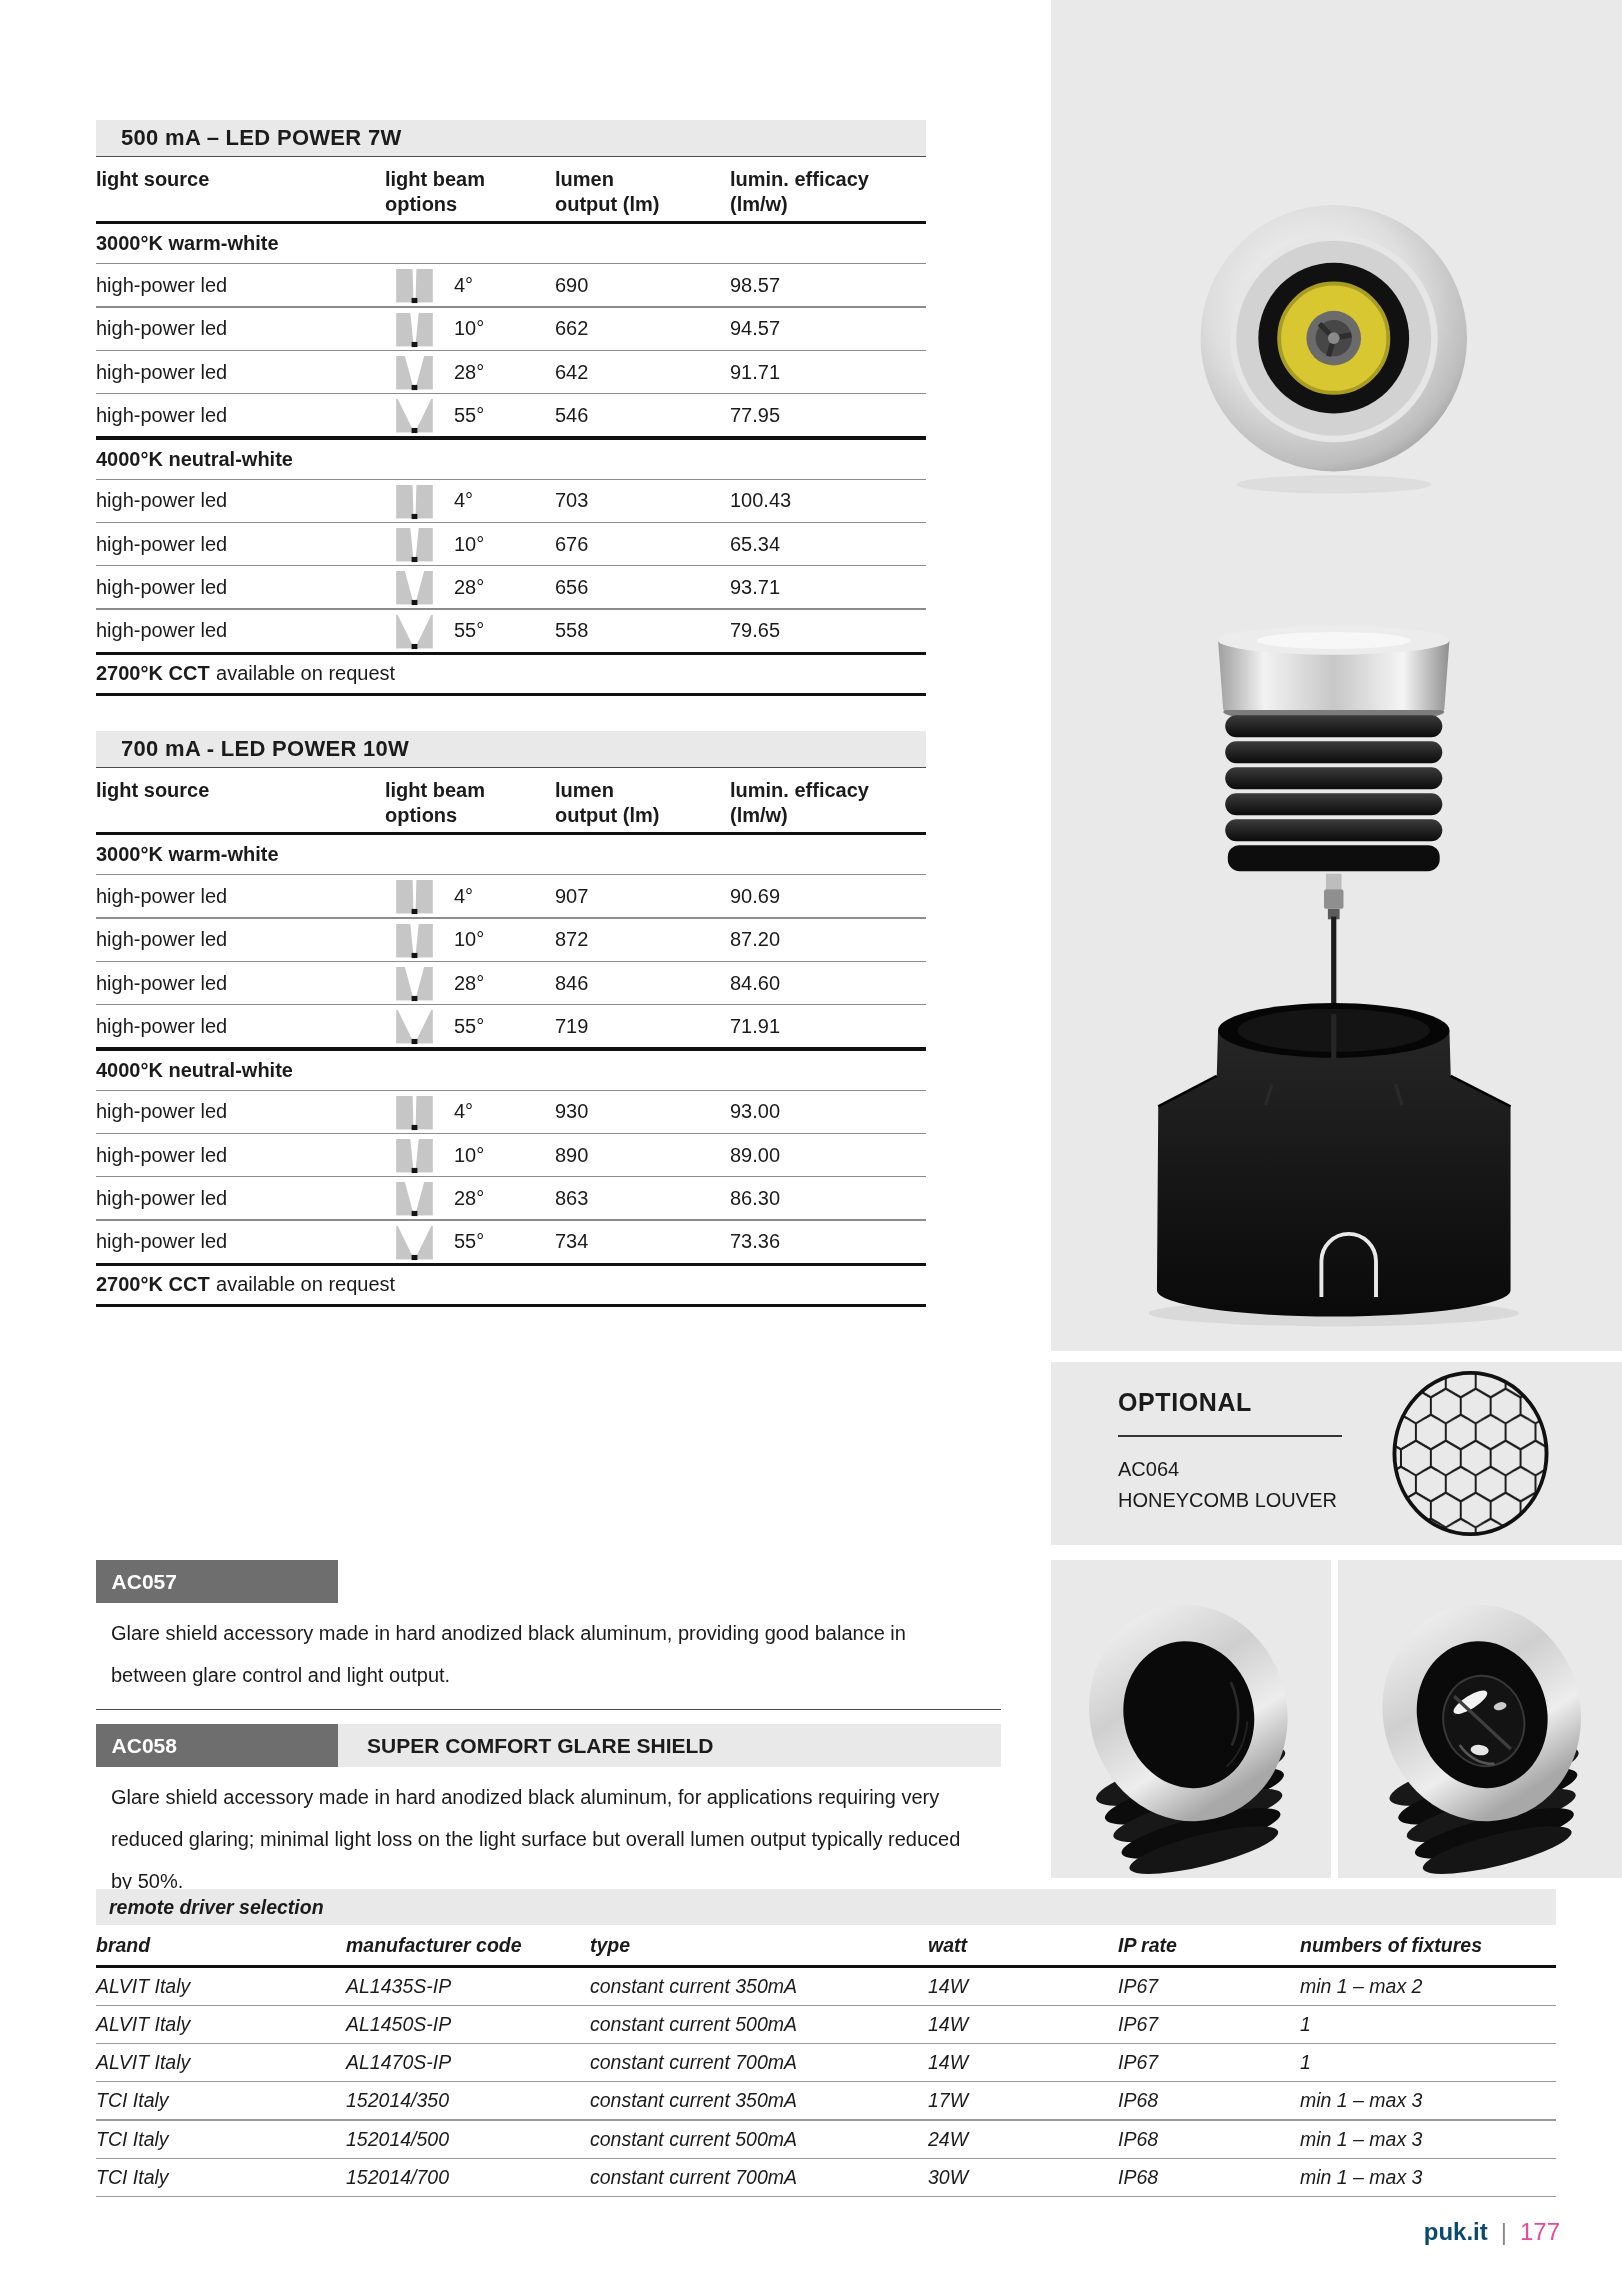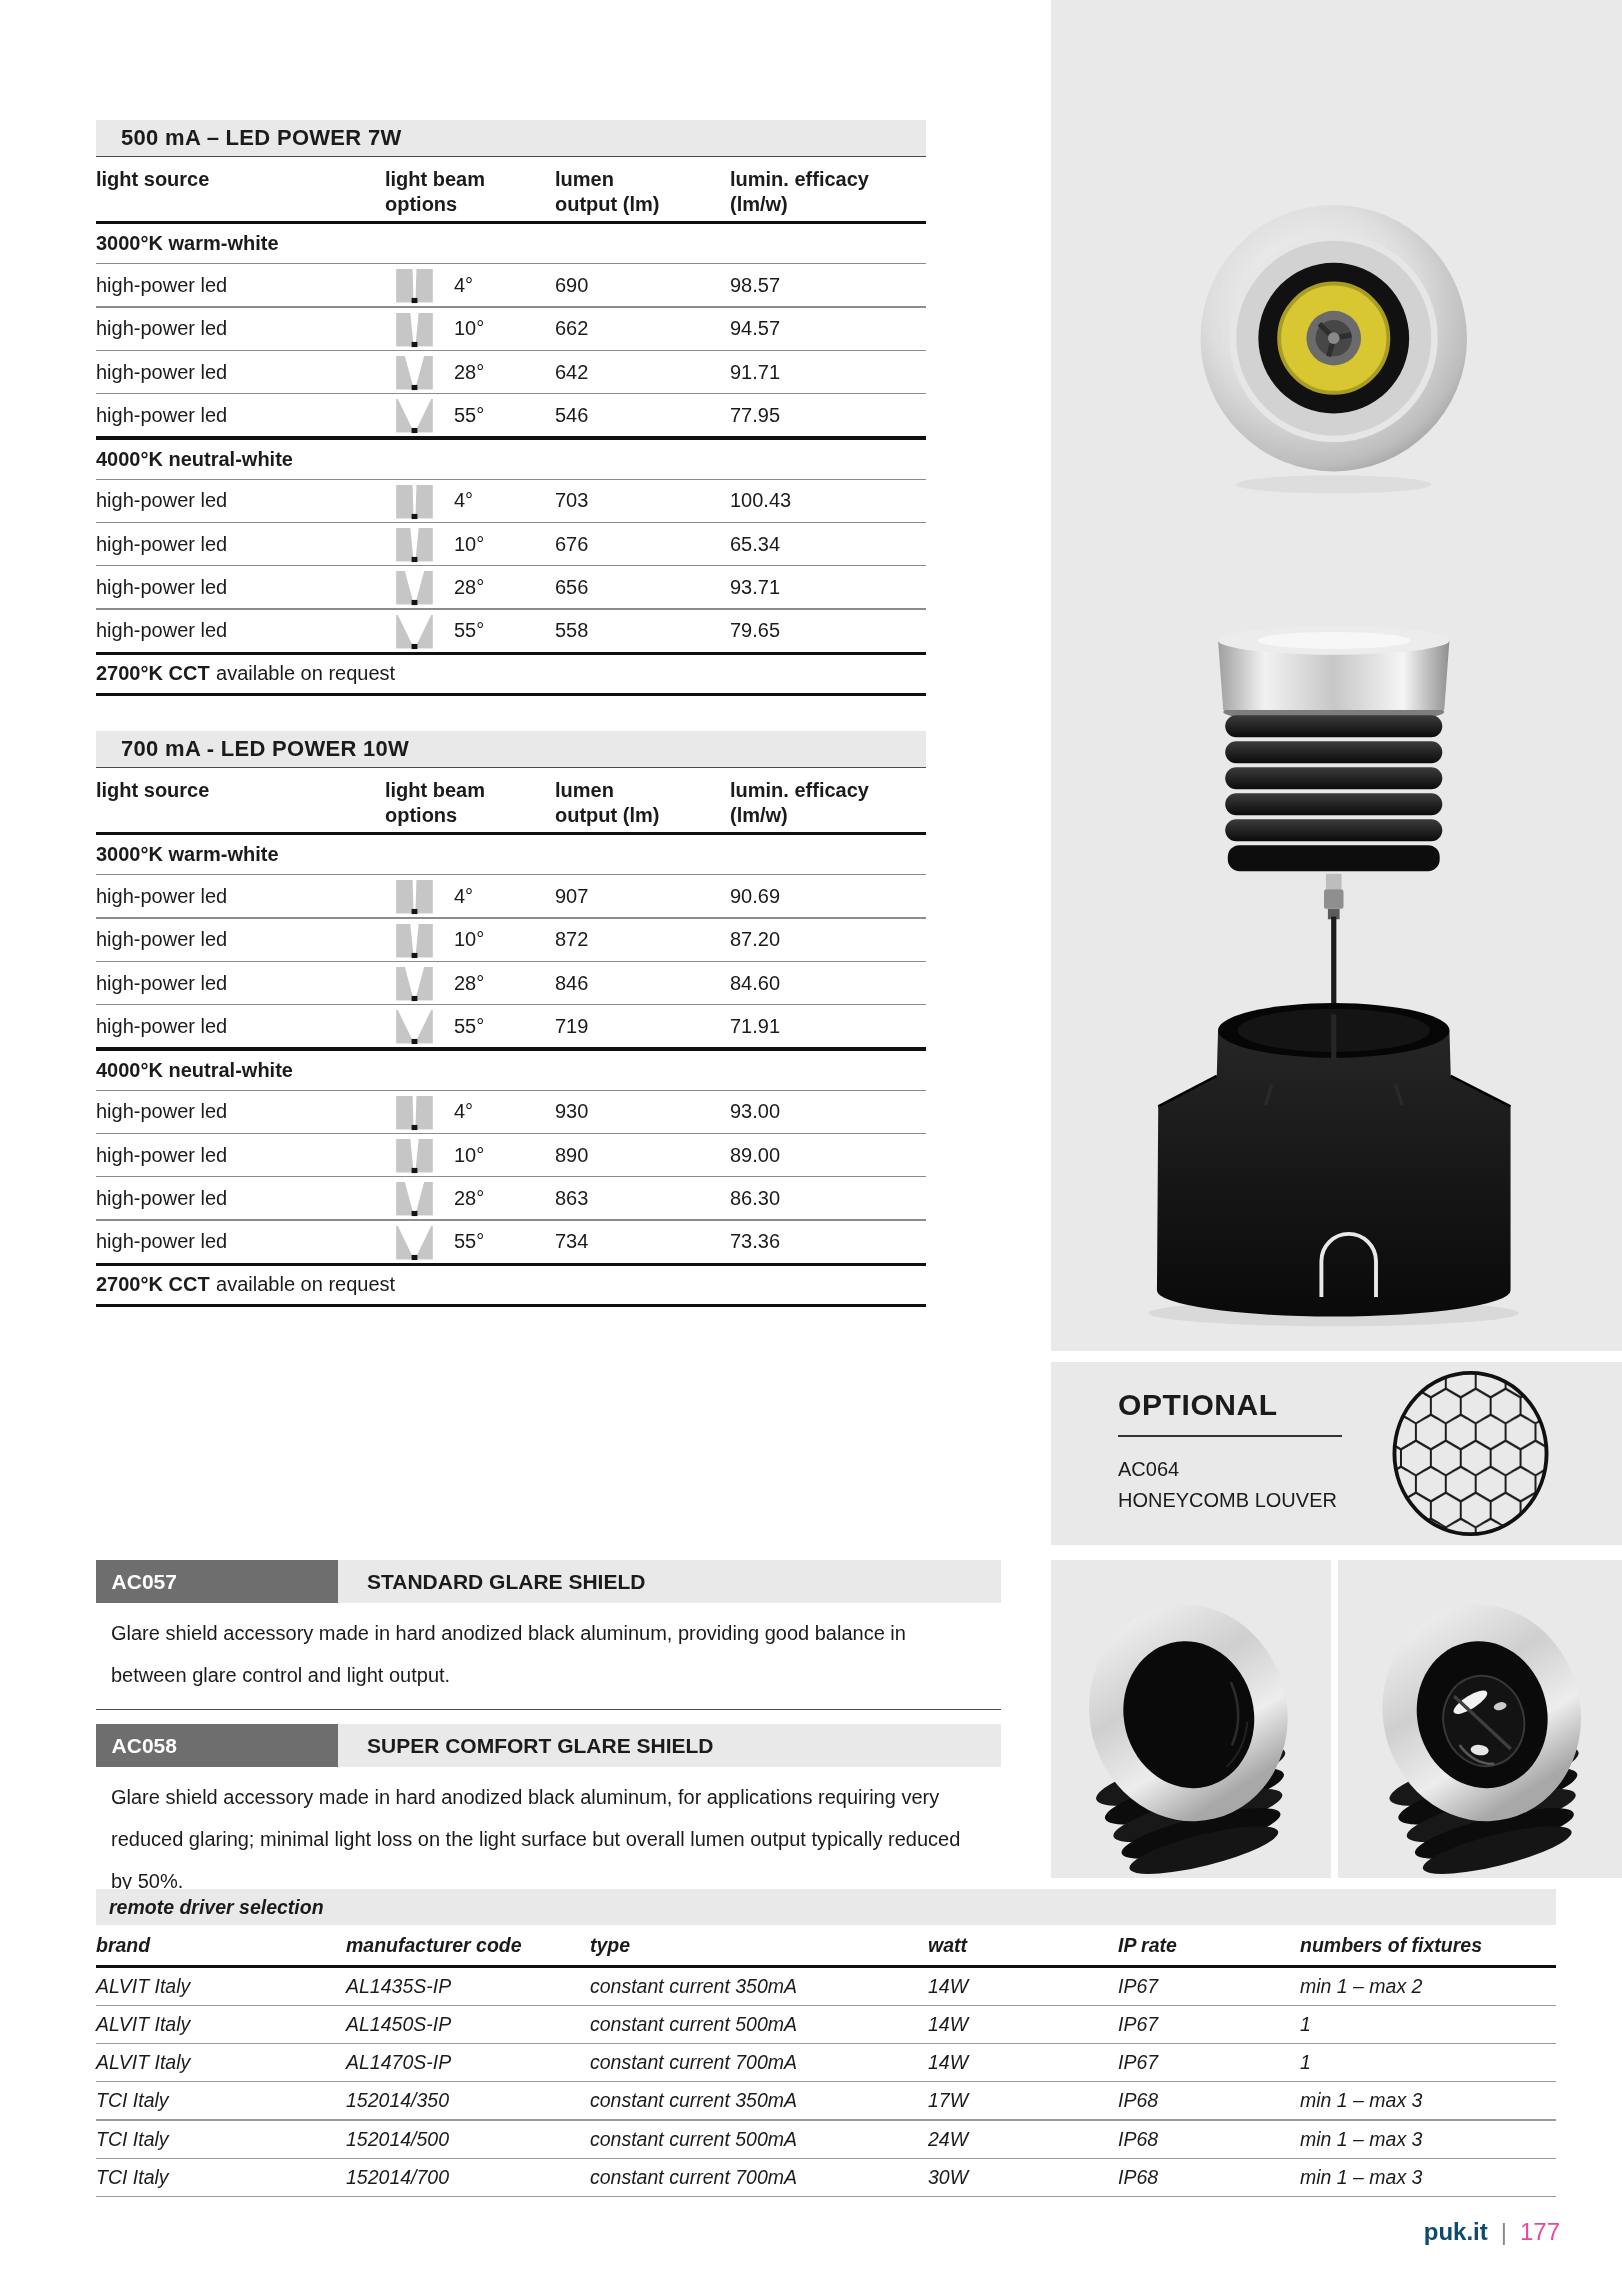--- a/index.html
+++ b/index.html
@@ -25,21 +25,21 @@
   .rule-thin{height:1.3px;background:#8c8c8c;}
   .rule-note{height:2.6px;background:#101010;}
   .sec{height:39px;display:flex;align-items:center;font-size:20px;font-weight:bold;}
   .trow{height:42px;display:grid;grid-template-columns:300px 58px 101px 175px 195px;
         align-items:center;font-size:20px;}
   .trow .c1 svg{display:block;margin-top:3.9px;}
   .note{height:38px;display:flex;align-items:center;font-size:20px;}
   .note b{margin-right:6.5px;}
 
   
-  .opt-head{position:absolute;left:67px;top:26px;font-size:30px;font-weight:bold;letter-spacing:0.6px;}
+  .opt-head{position:absolute;left:67px;top:26px;font-size:25px;font-weight:bold;letter-spacing:0.6px;}
   .opt-rule{position:absolute;left:67px;top:73px;width:224px;height:1.9px;background:#333;}
   .opt-code{position:absolute;left:67px;top:96px;font-size:20px;}
   .opt-name{position:absolute;left:67px;top:127px;font-size:20px;}
   .opt-img{position:absolute;left:335px;top:5.2px;}
 
   
   .acc{position:absolute;left:96px;width:905px;border-bottom:1.3px solid #4b4b4b;box-sizing:border-box;}
   .acc0{top:1560px;height:150px;}
   .acc1{top:1724px;height:182px;}
   .acc-head{display:flex;height:43px;}
@@ -475,21 +475,20 @@
         <ellipse cx="208" cy="290" rx="14" ry="8" fill="#e6e6e6" transform="rotate(20 208 290)"></ellipse>
         <path d="M190 200 L255 300" stroke="#3f3f3f" stroke-width="5"></path>
         <path d="M180 275 A60 68 0 0 0 225 316" stroke="#565656" stroke-width="4" fill="none"></path>
       </g>
     </svg>
   </div>
 
   <div class="acc acc0">
     <div class="acc-head">
       <div class="acc-code">AC057</div>
-      <div class="acc-name">STANDARD GLARE SHIELD</div>
     </div>
     <p class="acc-desc">Glare shield accessory made in hard anodized black aluminum, providing good balance in between glare control and light output.</p>
   </div>
   <div class="acc acc1">
     <div class="acc-head">
       <div class="acc-code">AC058</div>
       <div class="acc-name">SUPER COMFORT GLARE SHIELD</div>
     </div>
     <p class="acc-desc">Glare shield accessory made in hard anodized black aluminum, for applications requiring very reduced glaring; minimal light loss on the light surface but overall lumen output typically reduced by 50%.</p>
   </div>

